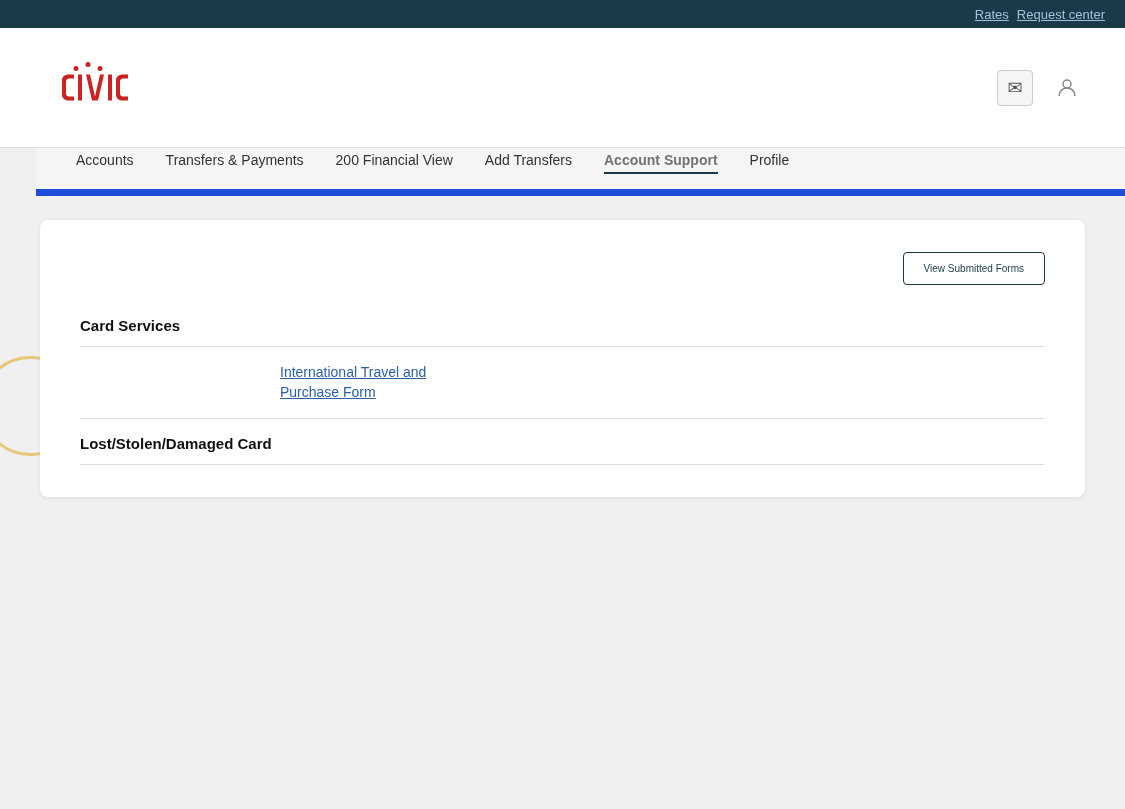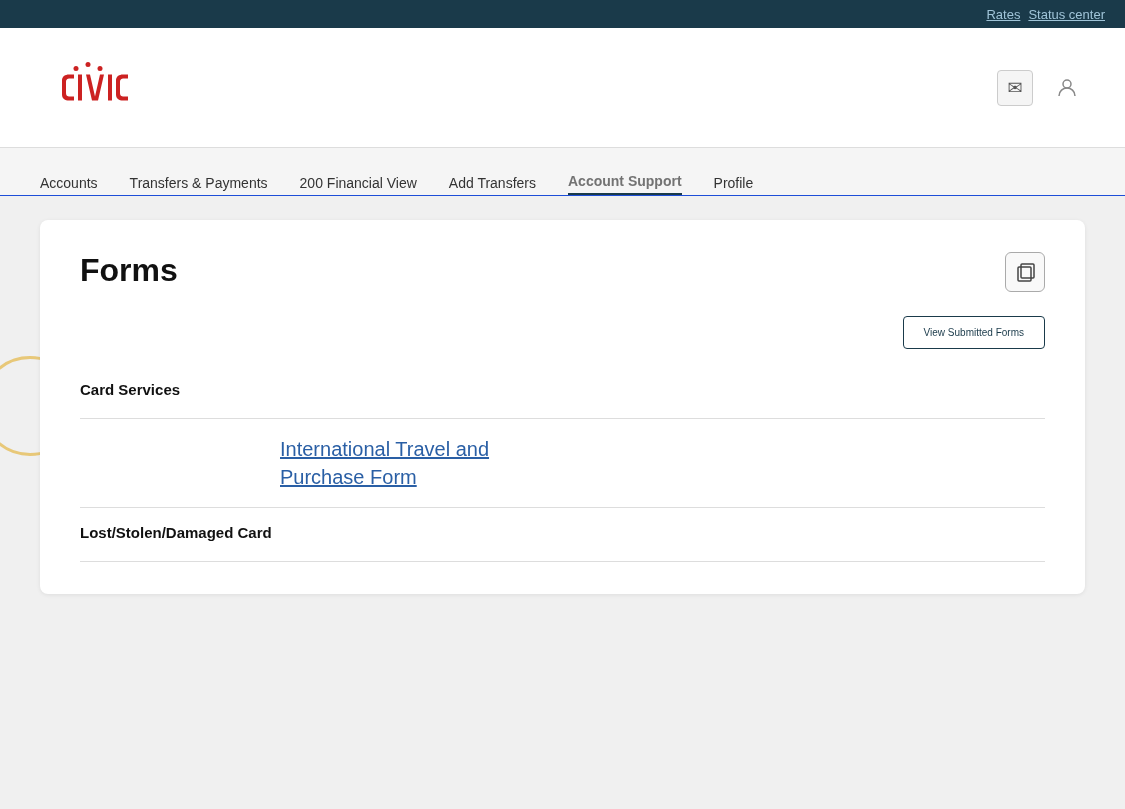--- a/index.html
+++ b/index.html
@@ -61,24 +61,25 @@
     .icon-btn.no-border {
       border: none;
       background: none;
     }
 
     
     .nav {
       background: #f5f5f5;
       height: 48px;
       display: flex;
-      align-items: flex-end;
+      align-items: flex-start;
       padding: 0 40px;
-      border-bottom: 1px solid #1d4ed8;
+      border-bottom: 7px solid #1d4ed8;
       gap: 32px;
+      margin-left: 36px;
     }
     .nav-item {
       font-size: 14px;
       color: #333;
       cursor: pointer;
       padding: 4px 0;
       text-decoration: none;
       white-space: nowrap;
     }
     .nav-item.active {
@@ -153,40 +154,40 @@
       color: #1a3a4a;
       font-size: 10px;
       cursor: pointer;
       font-weight: 500;
     }
 
     .section-label {
       font-size: 15px;
       font-weight: bold;
       color: #111;
-      padding-bottom: 20px;
+      padding-bottom: 12px;
       border-bottom: 1px solid #ddd;
       margin-bottom: 0;
     }
 
     .form-link-row {
       padding: 16px 0;
       border-bottom: 1px solid #ddd;
       display: flex;
       align-items: flex-start;
     }
 
     .form-link-spacer {
       width: 200px;
       flex-shrink: 0;
     }
 
     .form-link {
       color: #2a5fa5;
-      font-size: 20px;
+      font-size: 14px;
       text-decoration: underline;
       cursor: pointer;
       line-height: 1.4;
     }
 
     
     .ripple-container {
       position: relative;
       display: inline-block;
     }
@@ -204,21 +205,21 @@
 
     .section-gap {
       margin-top: 16px;
     }
   </style>
 </head>
 <body>
 
 <div class="top-bar">
   <a>Rates</a>
-  <a>Status center</a>
+  <a>Request center</a>
 </div>
 
 <div class="header">
   <div class="logo-container">
 
     <svg class="logo-svg" viewBox="0 0 120 55">
 
       <circle cx="36" cy="8" r="2.5" fill="#cc2222"></circle>
       <circle cx="48" cy="4" r="2.5" fill="#cc2222"></circle>
       <circle cx="60" cy="8" r="2.5" fill="#cc2222"></circle>
@@ -256,30 +257,20 @@
   <a class="nav-item active">Account Support</a>
   <a class="nav-item">Profile</a>
 </nav>
 
 <div class="main">
 
   <div class="deco-circle"></div>
 
   <div class="forms-card">
 
-    <div class="forms-header">
-      <h1 class="forms-title">Forms</h1>
-      <div class="copy-icon-btn">
-
-        <svg width="22" height="22" viewBox="0 0 22 22">
-          <rect x="4" y="6" width="13" height="14" rx="1" fill="none" stroke="#444" stroke-width="1.5"></rect>
-          <rect x="7" y="3" width="13" height="14" rx="1" fill="none" stroke="#444" stroke-width="1.5"></rect>
-        </svg>
-      </div>
-    </div>
 
     <button class="view-submitted-btn">View Submitted Forms</button>
 
     <div>
       <div class="section-label">Card Services</div>
       <div class="form-link-row">
         <div class="form-link-spacer"></div>
         <a class="form-link">International Travel and<br>Purchase Form</a>
       </div>
     </div>

